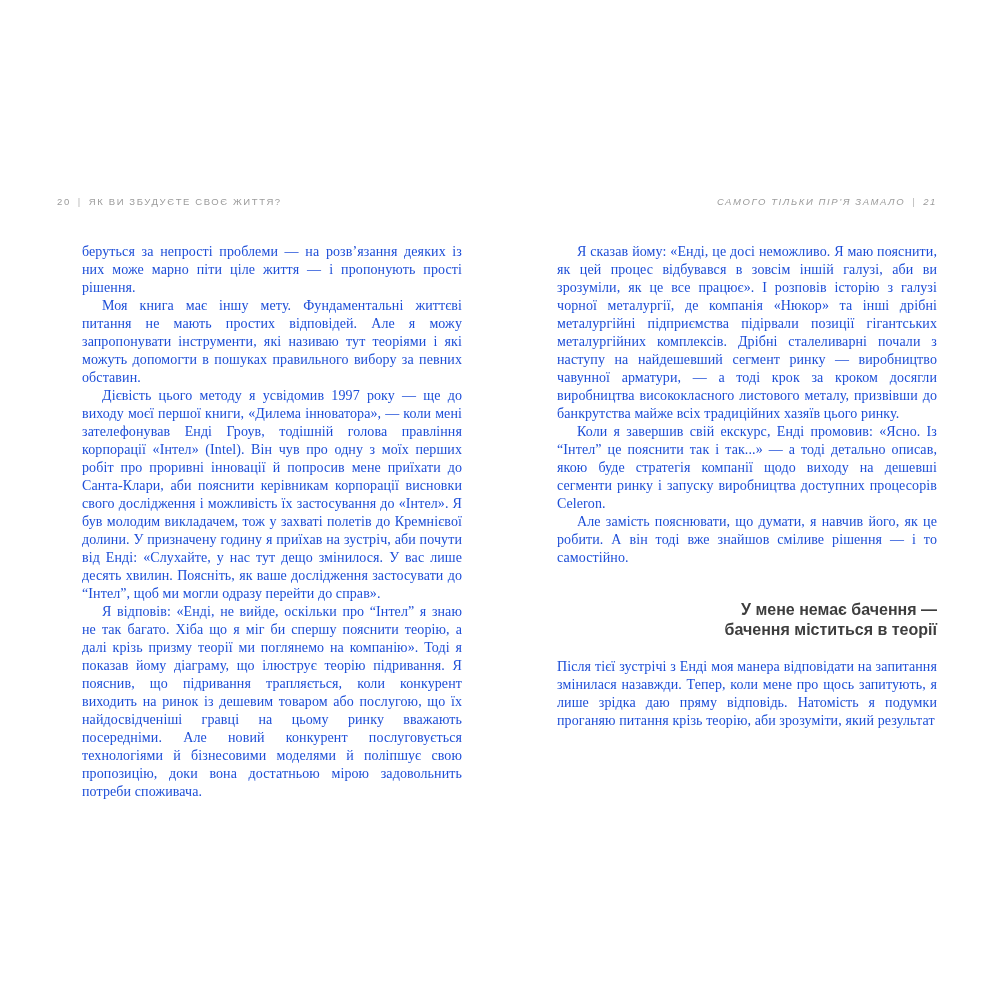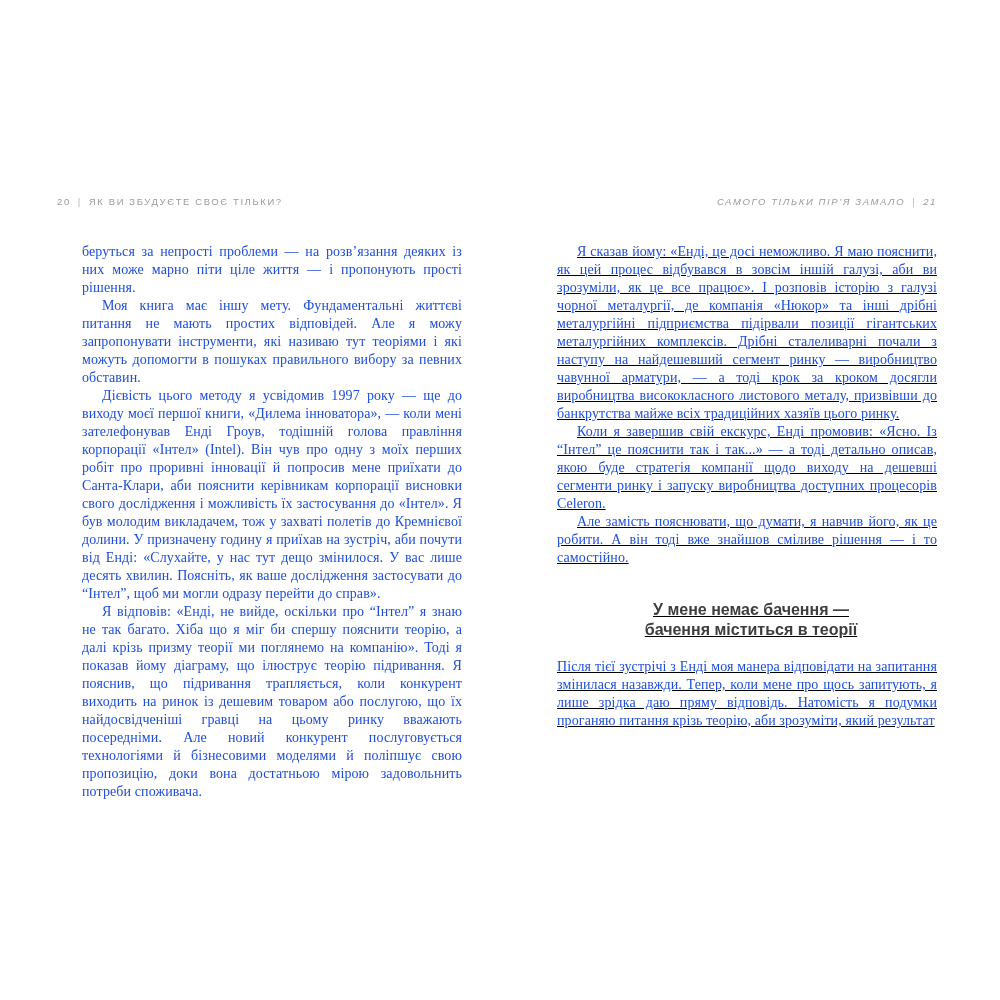--- a/index.html
+++ b/index.html
@@ -28,52 +28,52 @@
   .running-header.right { right: 63px; text-align: right; font-style: italic; }
   .running-header .sep { margin: 0 7px; color: #b5b5b5; }
 
   
   .column {
     position: absolute;
     top: 243px;
     width: 380px;
   }
   .column.left  { left: 82px; }
-  .column.right { left: 557px; text-decoration: underline; }
+  .column.right { left: 557px; }
 
   .column p {
     margin: 0;
     font-size: 14px;
     line-height: 18px;
     text-align: justify;
     color: #1d4ed8;
     letter-spacing: 0.1px;
   }
   .column p.indent { text-indent: 20px; }
 
   .section-heading {
     margin-top: 33px;
     margin-bottom: 19px;
     font-family: "Liberation Sans", sans-serif;
     font-size: 16px;
     font-weight: bold;
     line-height: 19.5px;
     color: #3d3d3d;
-    text-align: center;
+    text-align: right;
     margin-left: 8px;
   }
   .section-heading .hl { display: block; }
 </style>
 </head>
 <body>
 
 <div class="book-spread">
 
   <div class="running-header left">
-    <span>20</span><span class="sep">|</span><span>ЯК ВИ ЗБУДУЄТЕ СВОЄ ТІЛЬКИ?</span>
+    <span>20</span><span class="sep">|</span><span>ЯК ВИ ЗБУДУЄТЕ СВОЄ ЖИТТЯ?</span>
   </div>
 
   <div class="running-header right">
     <span>САМОГО ТІЛЬКИ ПІР’Я ЗАМАЛО</span><span class="sep">|</span><span>21</span>
   </div>
 
   <div class="column left">
     <p>беруться за непрості проблеми — на розв’язання деяких із них може марно піти ціле життя — і пропонують прості рішення.</p>
     <p class="indent">Моя книга має іншу мету. Фундаментальні життєві питання не мають простих відповідей. Але я можу запропонувати інструменти, які називаю тут теоріями і які можуть допомогти в пошуках правильного вибору за певних обставин.</p>
     <p class="indent">Дієвість цього методу я усвідомив 1997 року — ще до виходу моєї першої книги, «Дилема інноватора», — коли мені зателефонував Енді Гроув, тодішній голова правління корпорації «Інтел» (Intel). Він чув про одну з моїх перших робіт про проривні інновації й попросив мене приїхати до Санта-Клари, аби пояснити керівникам корпорації висновки свого дослідження і можливість їх застосування до «Інтел». Я був молодим викладачем, тож у захваті полетів до Кремнієвої долини. У призначену годину я приїхав на зустріч, аби почути від Енді: «Слухайте, у нас тут дещо змінилося. У вас лише десять хвилин. Поясніть, як ваше дослідження застосувати до “Інтел”, щоб ми могли одразу перейти до справ».</p>

